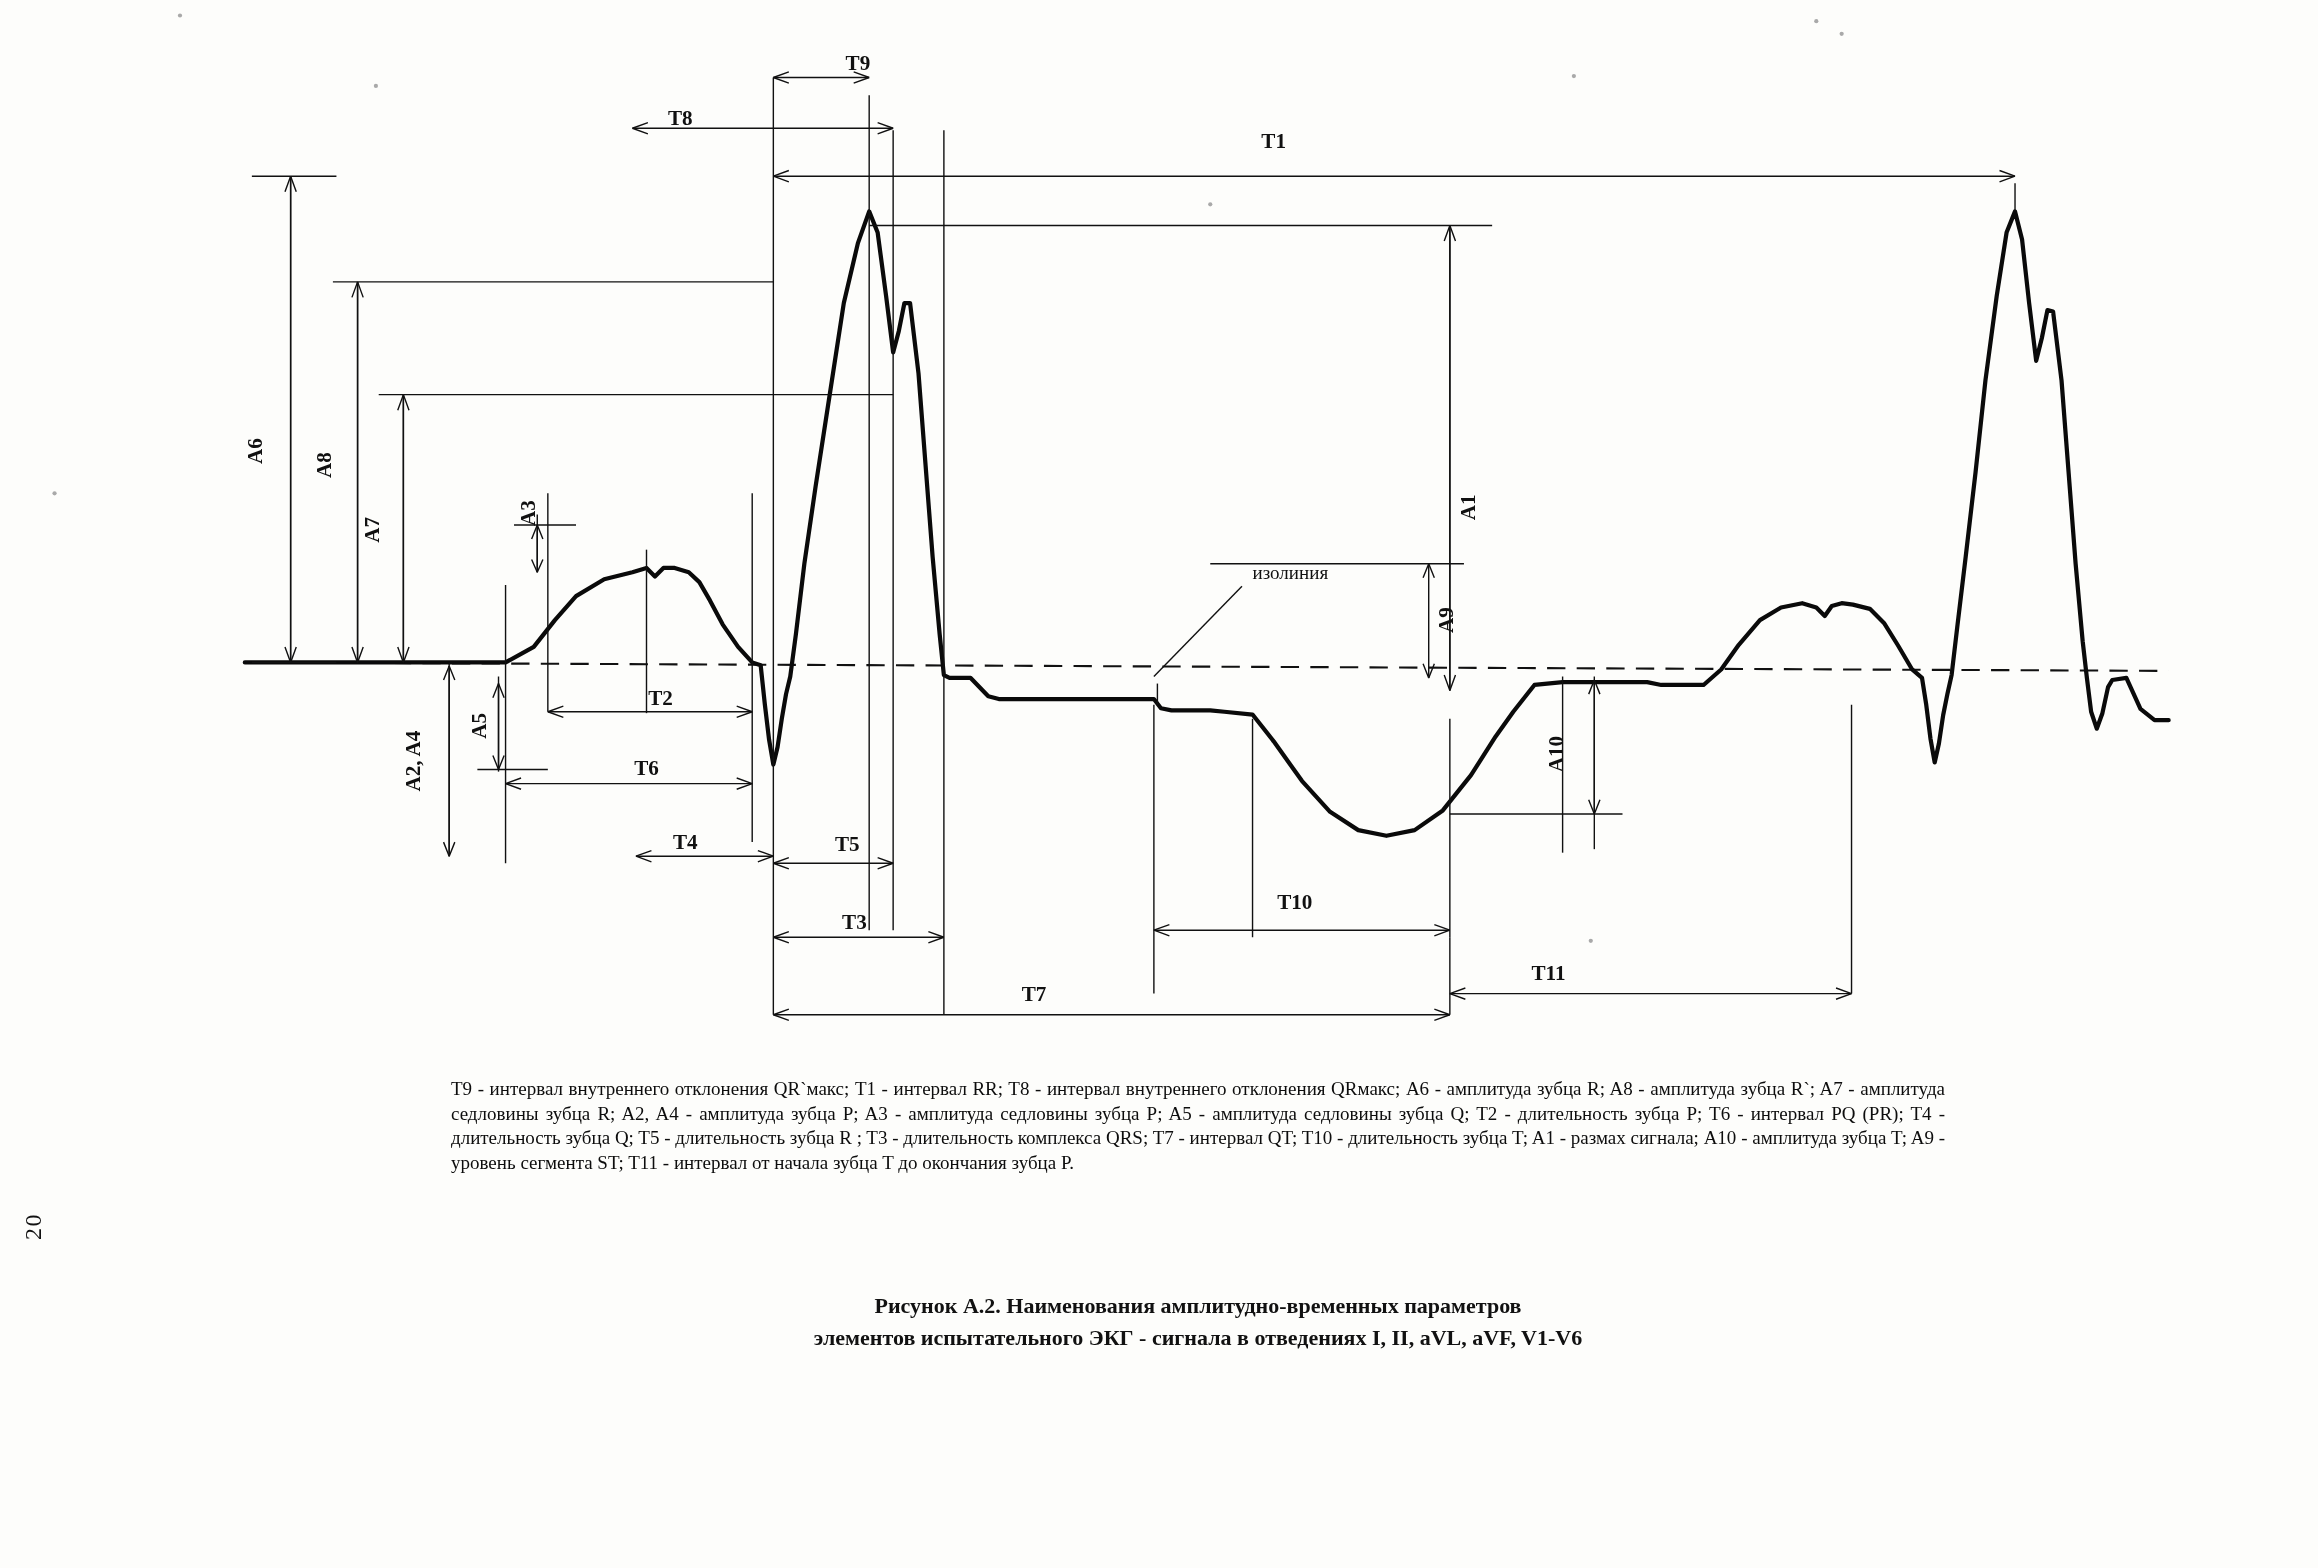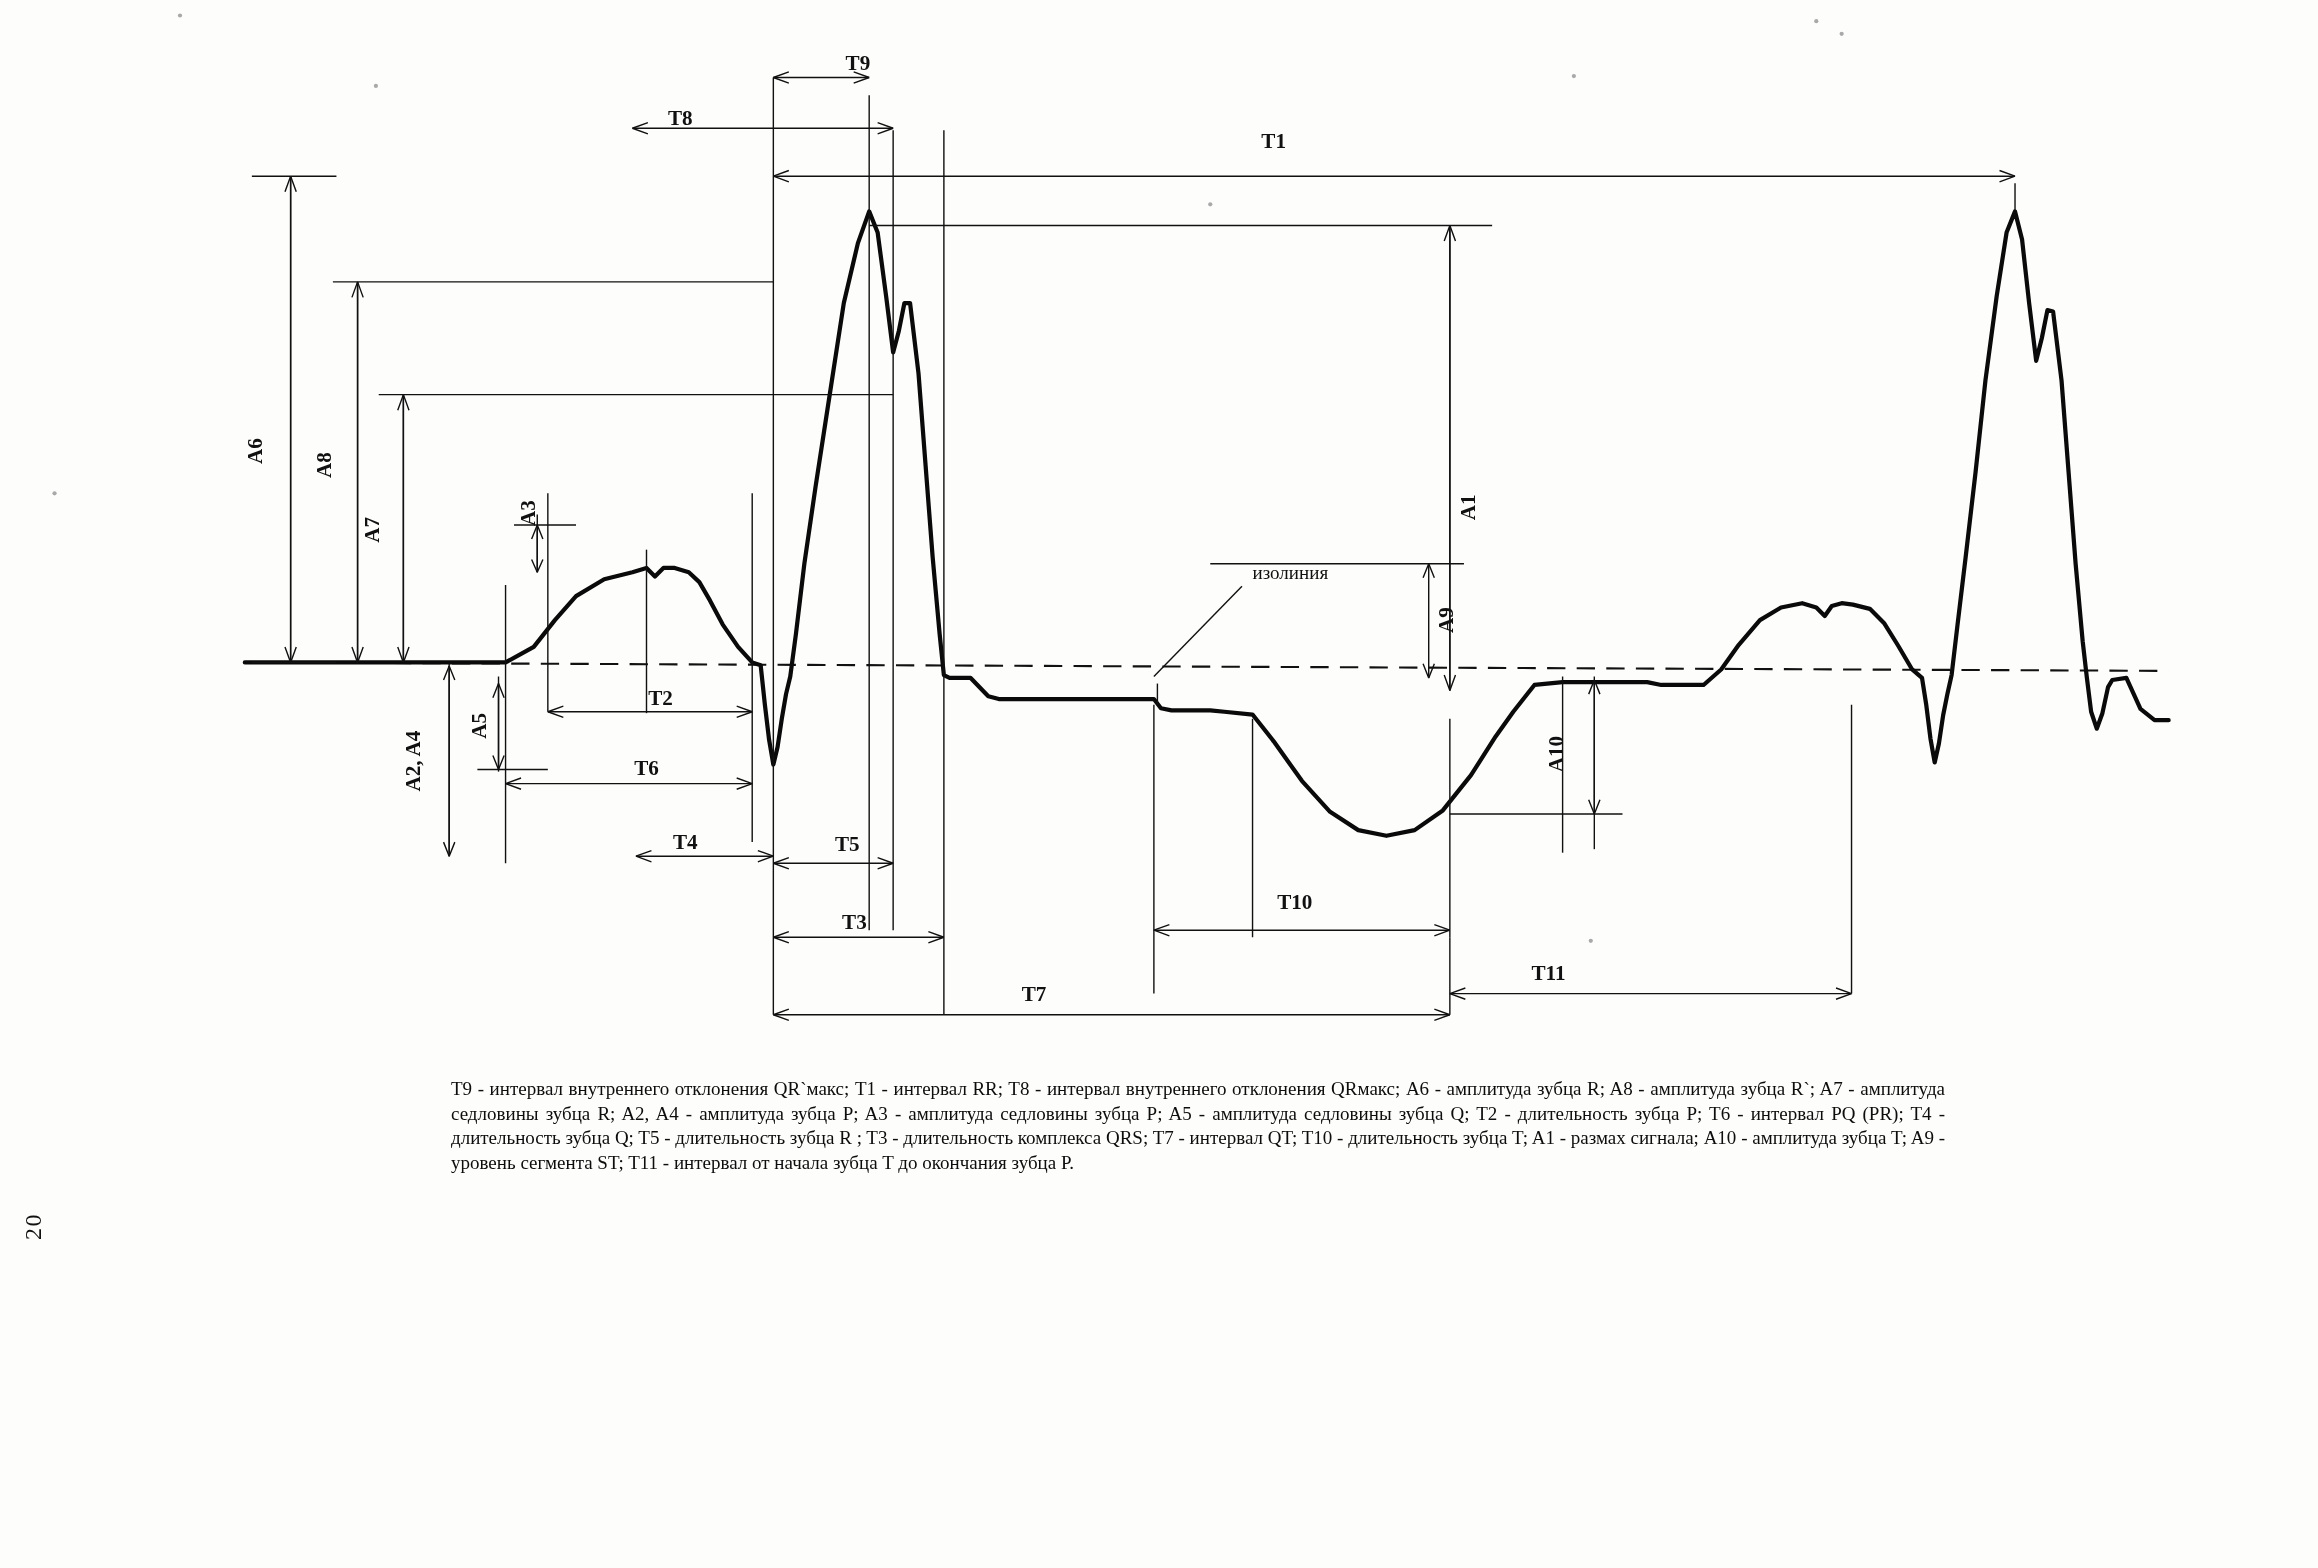--- a/index.html
+++ b/index.html
@@ -308,17 +308,21 @@
 
         <text class="lbl-small" x="1760" y="822">изолиния</text>
       </g>
     </svg>
   </div>
 
   <div class="caption-block">
     <p>T9 - интервал внутреннего отклонения QR`макс; T1 - интервал RR; T8 - интервал внутреннего отклонения QRмакс; A6 - амплитуда зубца R; A8 - амплитуда зубца R`; A7 - амплитуда седловины зубца R; A2, A4 - амплитуда зубца P; A3 - амплитуда седловины зубца P; A5 - амплитуда седловины зубца Q; T2 - длительность зубца P; T6 - интервал PQ (PR); T4 - длительность зубца Q; T5 - длительность зубца R ; T3 - длительность комплекса QRS; T7 - интервал QT; T10 - длительность зубца T; A1 - размах сигнала; A10 - амплитуда зубца T; A9 - уровень сегмента ST; T11 - интервал от начала зубца T до окончания зубца P.</p>
   </div>
 
+  <div class="fig-title">
+    <div>Рисунок А.2.  Наименования амплитудно-временных параметров</div>
+    <div>элементов  испытательного ЭКГ - сигнала в отведениях I, II, aVL, aVF, V1-V6</div>
+  </div>
 
   <div class="page-number">20</div>
 
 </div>
 
 
 </body></html>

